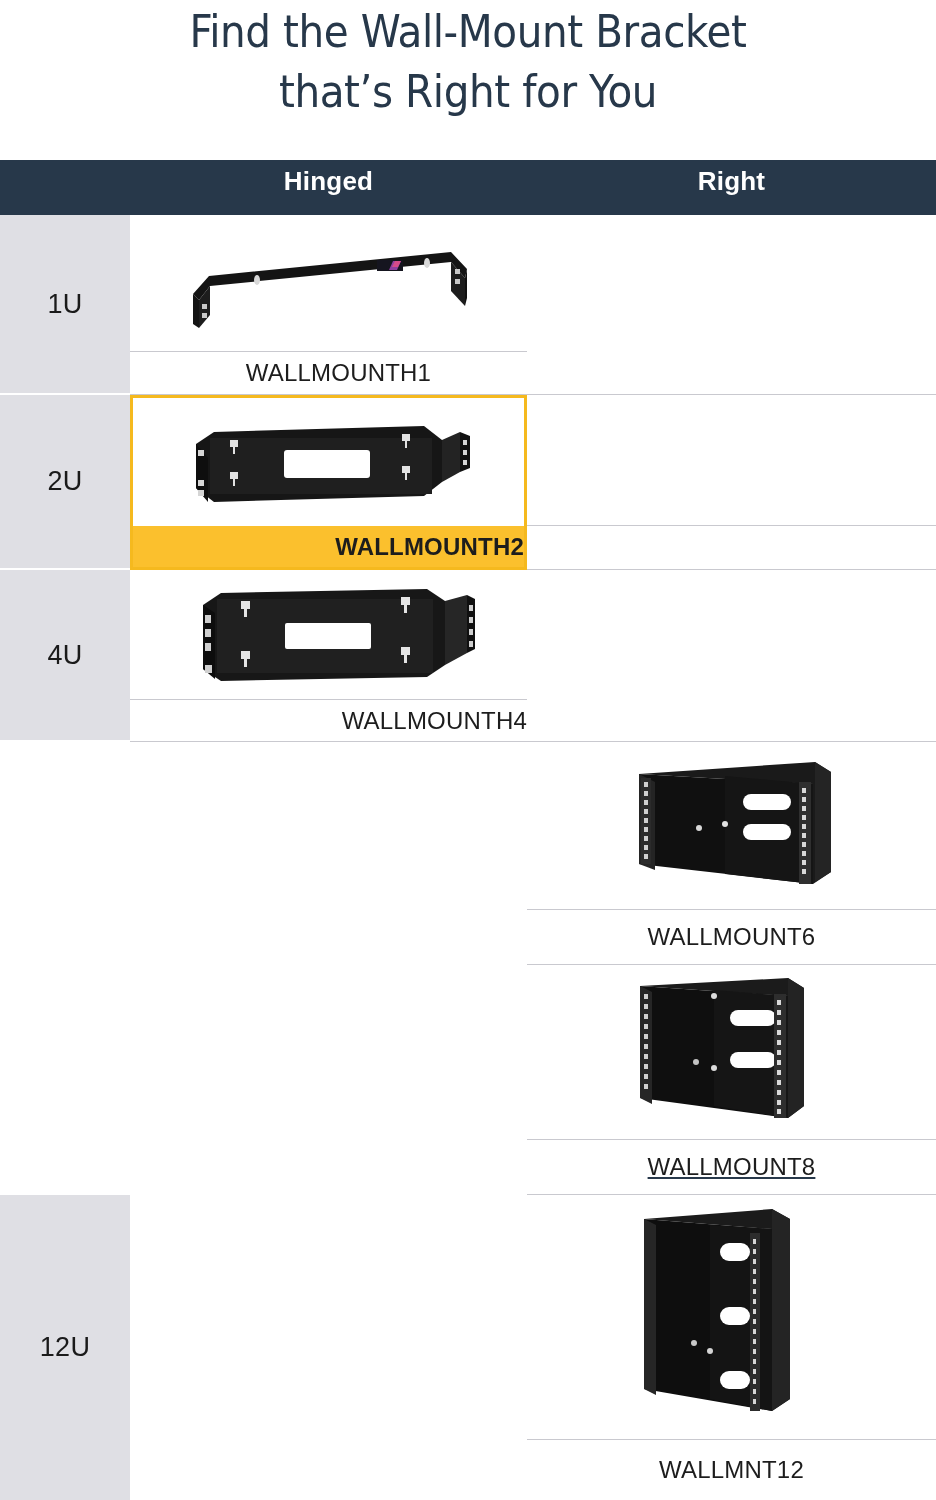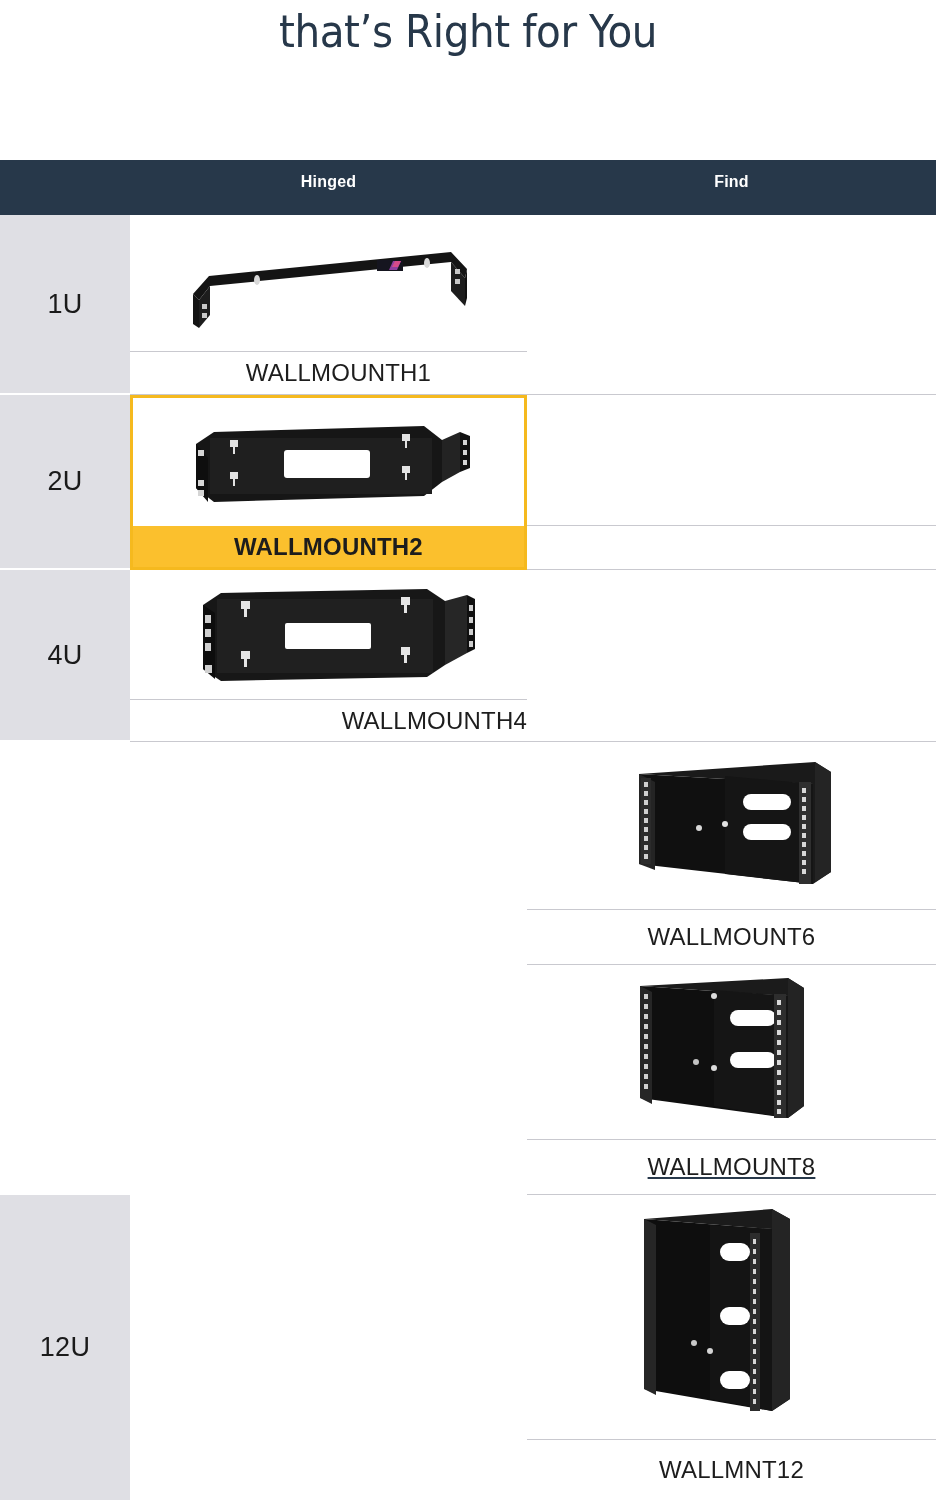--- a/index.html
+++ b/index.html
@@ -27,21 +27,21 @@
   
   .table { position:absolute; left:0; top:160px; width:936px; height:1340px; }
 
   .thead {
     position:absolute; left:0; top:0; width:936px; height:55px;
     background:#27384a;
   }
   .th {
     position:absolute; top:0; height:43px;
     display:flex; align-items:center; justify-content:center;
-    color:#ffffff; font-weight:bold; font-size:16px; letter-spacing:0.2px;
+    color:#ffffff; font-weight:bold; font-size:26px; letter-spacing:0.2px;
   }
   .th-hinged { left:130px; width:397px; }
   .th-fixed  { left:527px; width:409px; }
 
   .tbody { position:absolute; left:0; top:55px; width:936px; height:1285px; }
 
   .row { position:absolute; left:0; width:936px; }
 
   
   .unit-cell {
@@ -74,43 +74,44 @@
     font-size:24px; color:#1d1d1d; font-weight:400; letter-spacing:0.2px;
     white-space:nowrap;
   }
 
   
   .hl .img-area {
     border:3px solid #f5b91e; border-bottom:none; background:#fff;
   }
   .hl .label-area {
     background:#fbc02d;
-    border:3px solid #f5b91e; border-top:none;
+    border:3px solid #f5b91e; border-top:none;justify-content:flex-end;
   }
   .hl .prod-label { font-weight:bold; color:#1d1d1d; }
 
   .empty { background:#ffffff; }
 
   
   .art { display:block; }
 </style>
 </head>
 <body>
 
 <div class="page">
 
   <div class="title-block">
+    <div class="title-line">Find the Wall-Mount Bracket</div>
     <div class="title-line">that’s Right for You</div>
   </div>
 
   <div class="table">
 
     <div class="thead">
       <div class="th th-hinged">Hinged</div>
-      <div class="th th-fixed">Find</div>
+      <div class="th th-fixed">Right</div>
     </div>
 
     <div class="tbody">
 
       <div class="row" style="top:0px;height:180px;">
         <div class="unit-cell">
           <span class="unit-label">1U</span>
         </div>
 
         <div class="pcell pcell-hinged">

